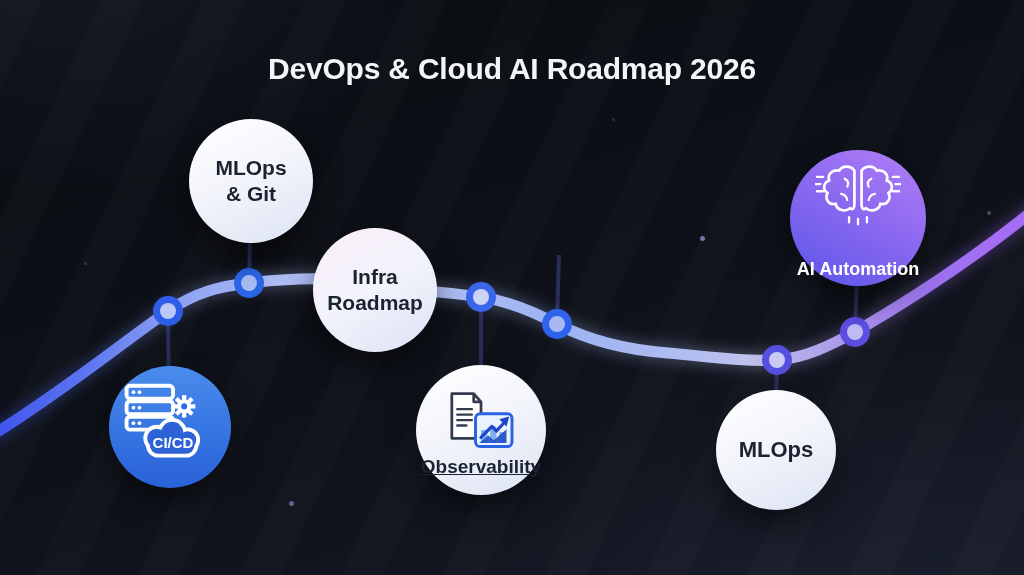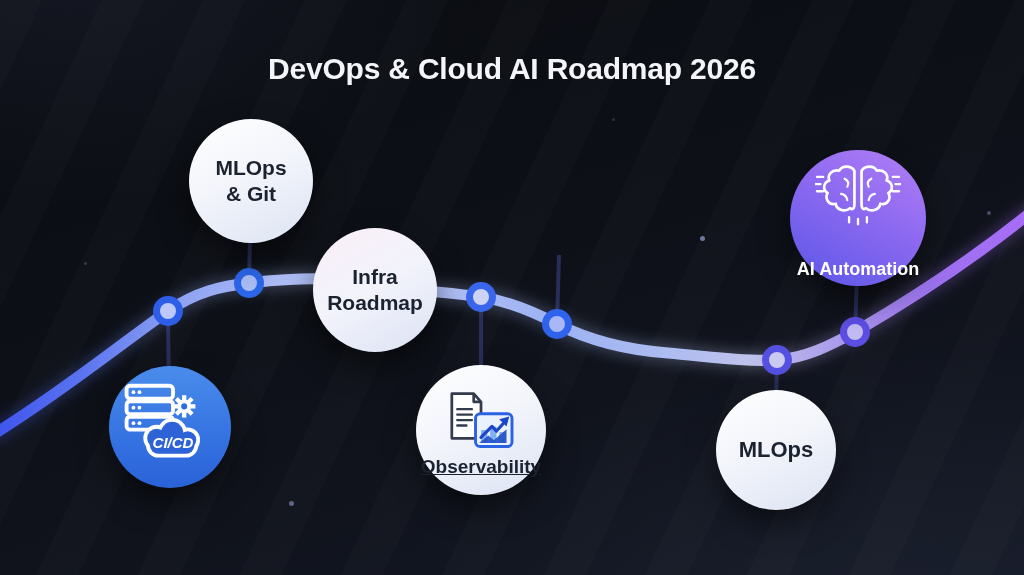--- a/index.html
+++ b/index.html
@@ -20,21 +20,21 @@
   }
   .layer{position:absolute;left:0;top:0;}
   .bubble{
     position:absolute;border-radius:50%;
     display:flex;flex-direction:column;align-items:center;justify-content:center;
     text-align:center;box-shadow:0 14px 30px rgba(0,0,0,.5);
   }
   .bubble.light{background:linear-gradient(155deg,#ffffff 0%,#f3f5fb 45%,#dce3f3 100%);}
   .bubble.tint-pink{background:linear-gradient(150deg,#faeef8 0%,#f2f3fb 48%,#dce2f4 100%);}
   .bubble.tint-blue{background:linear-gradient(160deg,#fdfeff 0%,#edf2fa 50%,#dfe7f6 100%);}
-  .bubble.blue{background:linear-gradient(180deg,#4a8cec 0%,#3674e2 55%,#2a62d8 100%);font-style:italic;}
+  .bubble.blue{background:linear-gradient(180deg,#4a8cec 0%,#3674e2 55%,#2a62d8 100%);}
   .bubble.purple{background:linear-gradient(210deg,#b37ff6 0%,#8a68f0 48%,#5956e8 100%);gap:28px;}
   .label-dark{color:#1b2230;font-weight:600;font-size:21px;line-height:1.25;}
   .label-sm{font-size:19px;text-decoration:underline;}
   .label-white{color:#ffffff;font-weight:600;font-size:18px;line-height:1.2;}
   .cloud-badge{
     position:absolute;left:33px;top:63px;width:62px;height:27px;line-height:27px;
     color:#ffffff;font-weight:700;font-size:15px;text-align:center;
   }
   .obs-label{margin-top:3px;}
   .ai-label{margin-top:5px;}

